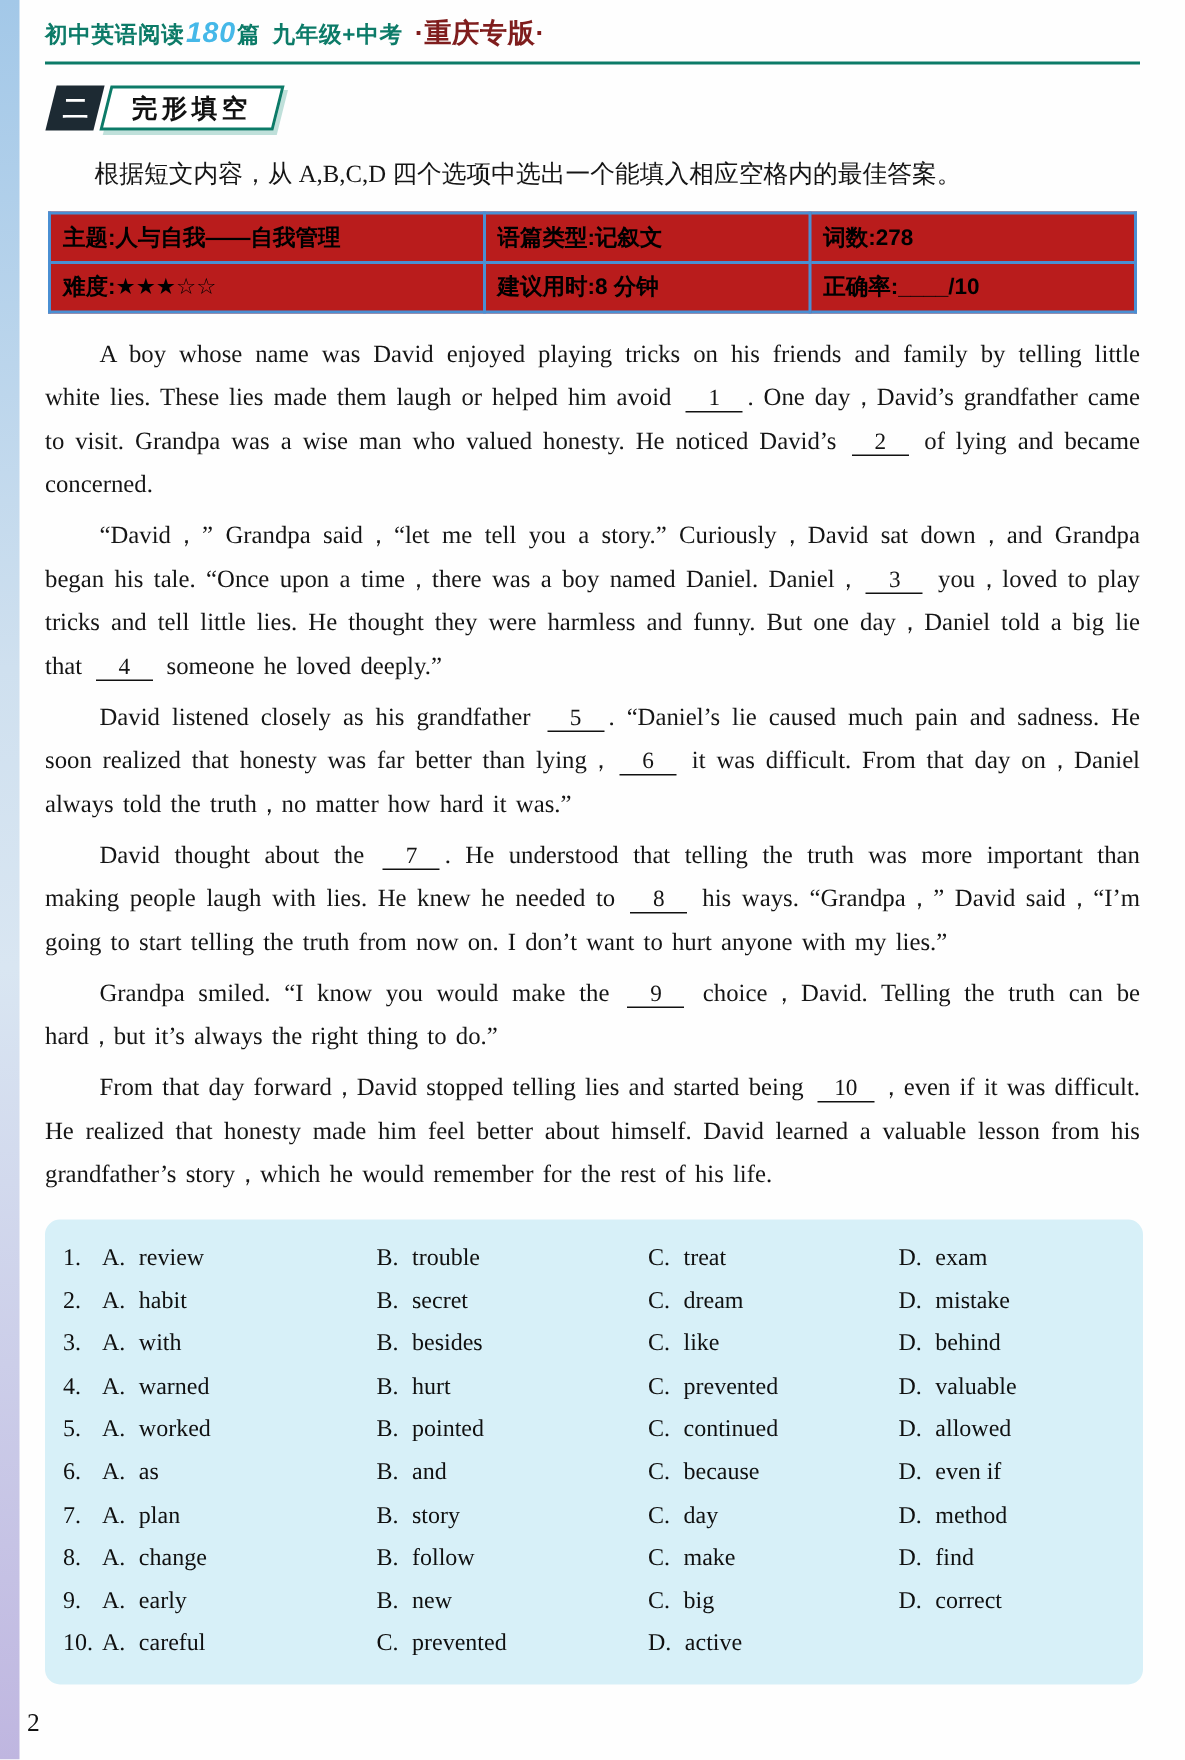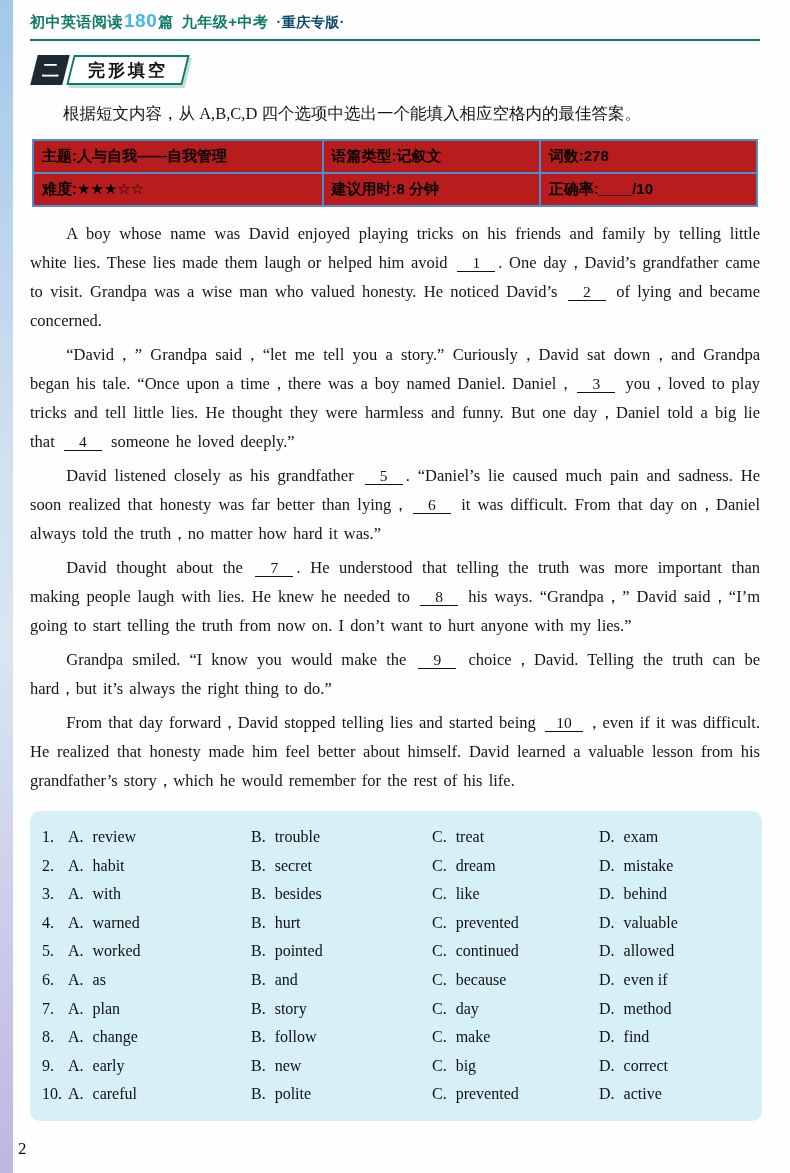--- a/index.html
+++ b/index.html
@@ -16,23 +16,23 @@
   }
 
   
   .header{
     margin:10px 30px 0 30px; padding-bottom:7px;
     border-bottom:2.5px solid #0c7b68;
     font-family:"Liberation Sans","DejaVu Sans",sans-serif;
     font-weight:bold; font-size:15px; color:#0c7b68; letter-spacing:.5px;
     white-space:nowrap;
   }
-  .header .count{ color:#45b8e8; font-size:19px; padding:0 1px; }
+  .header .count{ color:#45b8e8; font-size:19px; font-style:italic; padding:0 1px; }
   .header .grade{ margin-left:8px; }
-  .header .edition{ color:#0c4a6e; font-size:14px; margin-left:8px; }
+  .header .edition{ color:#7f1d1d; font-size:18px; margin-left:8px; }
 
   
   .badge{
     margin:14px 0 0 34px; display:inline-flex; align-items:stretch; gap:4px;
     transform:skewX(-14deg); height:30px;
   }
   .badge-num{
     background:#1d2a33; color:#fff; width:32px;
     display:flex; align-items:center; justify-content:center;
     font:bold 17px "Liberation Sans","DejaVu Sans",sans-serif;
@@ -205,21 +205,20 @@
     <div class="opt-row">
       <span class="opt-num">9.</span>
       <span class="opt-cell"><span class="opt-letter">A.</span><span class="opt-word">early</span></span>
       <span class="opt-cell"><span class="opt-letter">B.</span><span class="opt-word">new</span></span>
       <span class="opt-cell"><span class="opt-letter">C.</span><span class="opt-word">big</span></span>
       <span class="opt-cell"><span class="opt-letter">D.</span><span class="opt-word">correct</span></span>
     </div>
     <div class="opt-row">
       <span class="opt-num">10.</span>
       <span class="opt-cell"><span class="opt-letter">A.</span><span class="opt-word">careful</span></span>
-      <span class="opt-cell"><span class="opt-letter">B.</span><span class="opt-word">polite</span></span>
       <span class="opt-cell"><span class="opt-letter">C.</span><span class="opt-word">prevented</span></span>
       <span class="opt-cell"><span class="opt-letter">D.</span><span class="opt-word">active</span></span>
     </div>
   </div>
 
 <div class="page-num">2</div>
 
 
 
 

